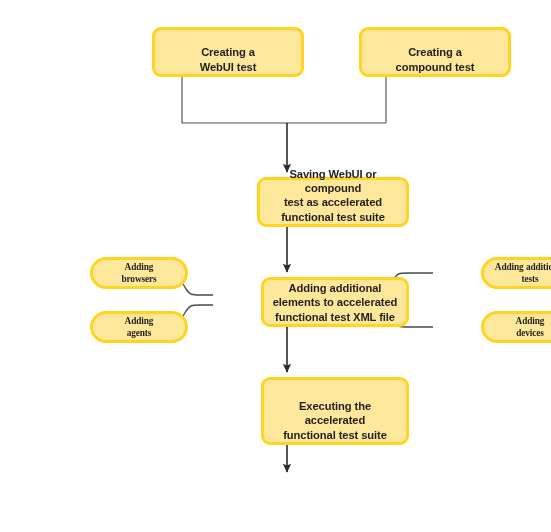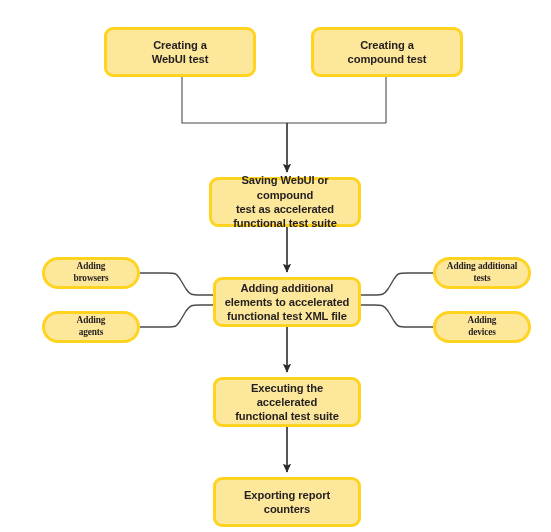--- a/index.html
+++ b/index.html
@@ -24,27 +24,28 @@
     width: 551px;
     height: 532px;
     pointer-events: none;
   }
   .node {
     position: absolute;
     box-sizing: border-box;
     background: #fce79a;
     border: 3px solid #ffd320;
     display: flex;
-    align-items: center;
+    align-items: flex-end;
     justify-content: center;
     text-align: center;
     color: #231f20;
     line-height: 1.28;
     font-weight: bold;
     letter-spacing: -0.1px;
+    margin-left: 48px;
   }
   .node.process {
     border-radius: 9px;
     font-size: 11.2px;
   }
   .node.pill {
     border-radius: 999px;
     font-size: 9.3px;
     font-family: Liberation Serif, serif;
   }
@@ -118,23 +119,19 @@
   <div class="node pill" style="left:433px;top:257px;width:98px;height:32px;">
     <span class="node-label">Adding additional
 tests</span>
   </div>
 
   <div class="node pill" style="left:433px;top:311px;width:98px;height:32px;">
     <span class="node-label">Adding
 devices</span>
   </div>
 
-  <div class="node process" style="left:213px;top:377px;width:148px;height:50px;">
+  <div class="node process" style="left:213px;top:377px;width:148px;height:68px;">
     <span class="node-label">Executing the accelerated
 functional test suite</span>
   </div>
 
-  <div class="node process" style="left:213px;top:477px;width:148px;height:50px;">
-    <span class="node-label">Exporting report
-counters</span>
-  </div>
 
 </div>
 
 </body></html>

